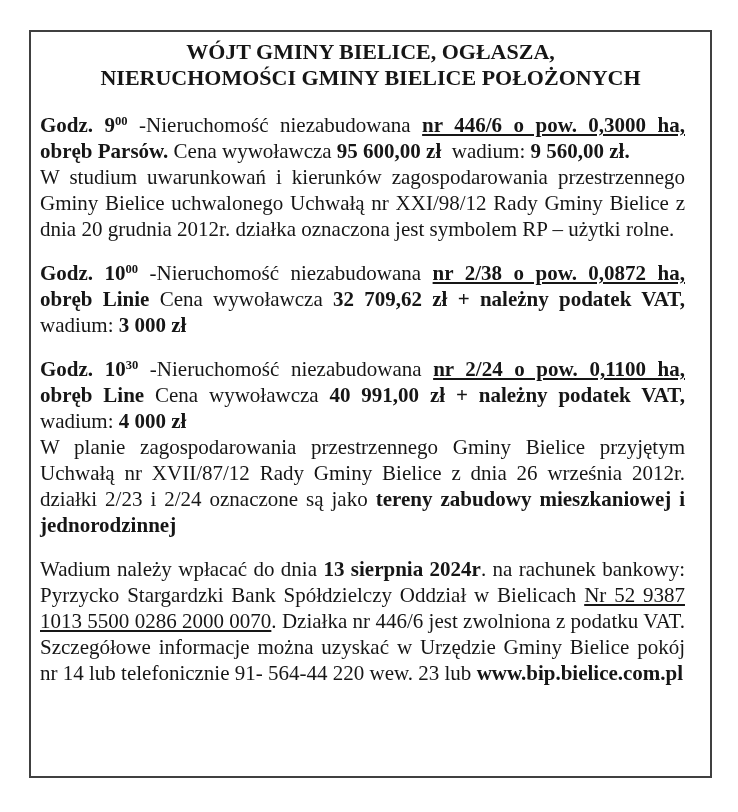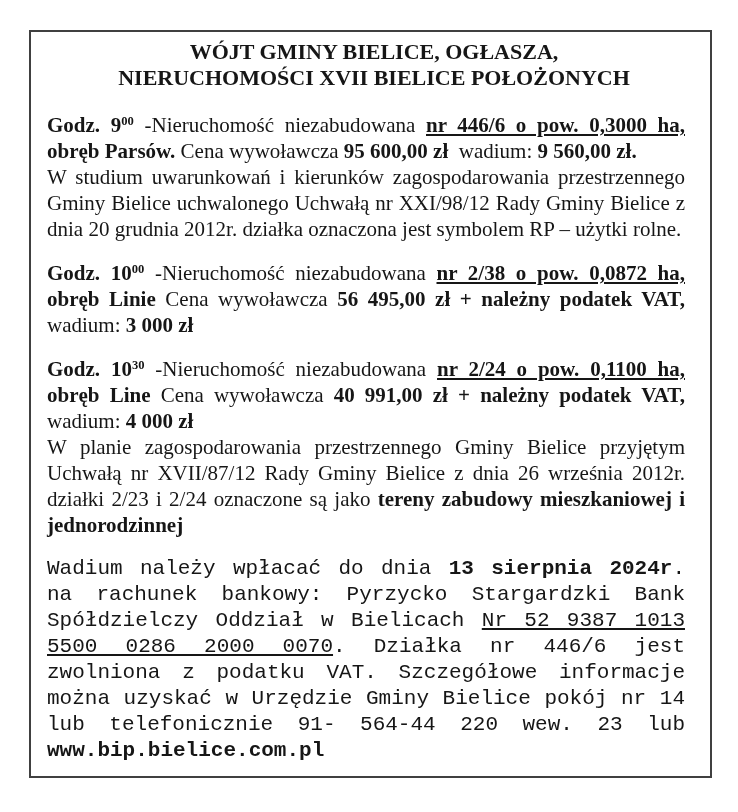--- a/index.html
+++ b/index.html
@@ -16,56 +16,56 @@
     overflow: hidden;
   }
   .frame {
     position: absolute;
     left: 29px;
     top: 30px;
     width: 683px;
     height: 748px;
     box-sizing: border-box;
     border: 2px solid var(--border-color, #404040);
-    padding: 7px 9px 0 16px;
+    padding: 7px 9px 0 9px;
     overflow: hidden;
     background: #ffffff;
   }
   .title-block { margin: 0 0 21px 0; }
   .title-line {
     text-align: center;
     font-weight: bold;
     font-size: 22px;
     line-height: 26px;
     white-space: nowrap;
   }
   .para {
     margin: 0 16px 18px 0;
     font-size: 21px;
     line-height: 26px;
     text-align: justify;
   }
-  .para:last-child { margin-bottom: 0; font-family: Liberation Mono, monospace; }
+  .para:last-child { margin-bottom: 0; }
   .b { font-weight: bold; }
   .u { text-decoration: underline; }
   .red { color: var(--accent-red, #df241b); }
   .sup {
     font-size: 0.6em;
     vertical-align: 7px;
     line-height: 0;
     letter-spacing: 0;
   }
 </style>
 </head>
 <body style="background: rgb(255, 255, 255);">
 
 <div class="frame">
   <div class="title-block" id="title">
       <div class="title-line"><span>WÓJT GMINY BIELICE, OGŁASZA,</span></div>
-      <div class="title-line"><span>NIERUCHOMOŚCI XVII BIELICE POŁOŻONYCH</span></div>
+      <div class="title-line"><span>NIERUCHOMOŚCI GMINY BIELICE POŁOŻONYCH</span></div>
     </div>
   <div id="body">
       <p class="para"><span class="b">Godz. 9</span><span class="b sup">00</span><span> -Nieruchomość niezabudowana </span><span class="b u">nr 446/6 o pow. 0,3000 ha,</span><span> </span><span class="b">obręb Parsów.</span><span> Cena wywoławcza </span><span class="b">95 600,00 zł</span><span> &nbsp;wadium: </span><span class="b">9 560,00 zł.</span><br><span>W studium uwarunkowań i kierunków zagospodarowania przestrzennego Gminy Bielice uchwalonego Uchwałą nr XXI/98/12 Rady Gminy Bielice z dnia 20 grudnia 2012r. działka oznaczona jest symbolem RP – użytki rolne.</span></p>
-      <p class="para"><span class="b">Godz. 10</span><span class="b sup">00</span><span> -Nieruchomość niezabudowana </span><span class="b u">nr 2/38 o pow. 0,0872 ha,</span><span> </span><span class="b">obręb Linie</span><span> Cena wywoławcza </span><span class="b">56 495,00 zł + należny podatek VAT,</span><span> wadium: </span><span class="b">3 000 zł</span></p>
+      <p class="para"><span class="b">Godz. 10</span><span class="b sup">00</span><span> -Nieruchomość niezabudowana </span><span class="b u">nr 2/38 o pow. 0,0872 ha,</span><span> </span><span class="b">obręb Linie</span><span> Cena wywoławcza </span><span class="b">32 709,62 zł + należny podatek VAT,</span><span> wadium: </span><span class="b">3 000 zł</span></p>
       <p class="para"><span class="b">Godz. 10</span><span class="b sup">30</span><span> -Nieruchomość niezabudowana </span><span class="b u">nr 2/24 o pow. 0,1100 ha,</span><span> </span><span class="b">obręb Line</span><span> Cena wywoławcza </span><span class="b">40 991,00 zł + należny podatek VAT,</span><span> wadium: </span><span class="b">4 000 zł</span><br><span>W planie zagospodarowania przestrzennego Gminy Bielice przyjętym Uchwałą nr XVII/87/12 Rady Gminy Bielice z dnia 26 września 2012r. działki 2/23 i 2/24 oznaczone są jako </span><span class="b">tereny zabudowy mieszkaniowej i jednorodzinnej</span></p>
       <p class="para"><span>Wadium należy wpłacać do dnia </span><span class="b">13 sierpnia 2024r</span><span>. na rachunek bankowy: Pyrzycko Stargardzki Bank Spółdzielczy Oddział w Bielicach </span><span class="u">Nr 52 9387 1013 5500 0286 2000 0070</span><span>. Działka nr 446/6 jest zwolniona z podatku VAT. Szczegółowe informacje można uzyskać w Urzędzie Gminy Bielice pokój nr 14 lub telefonicznie 91- 564-44 220 wew. 23 lub </span><span class="b">www.bip.bielice.com.pl</span></p>
     </div>
 </div>
 
 </body></html>

